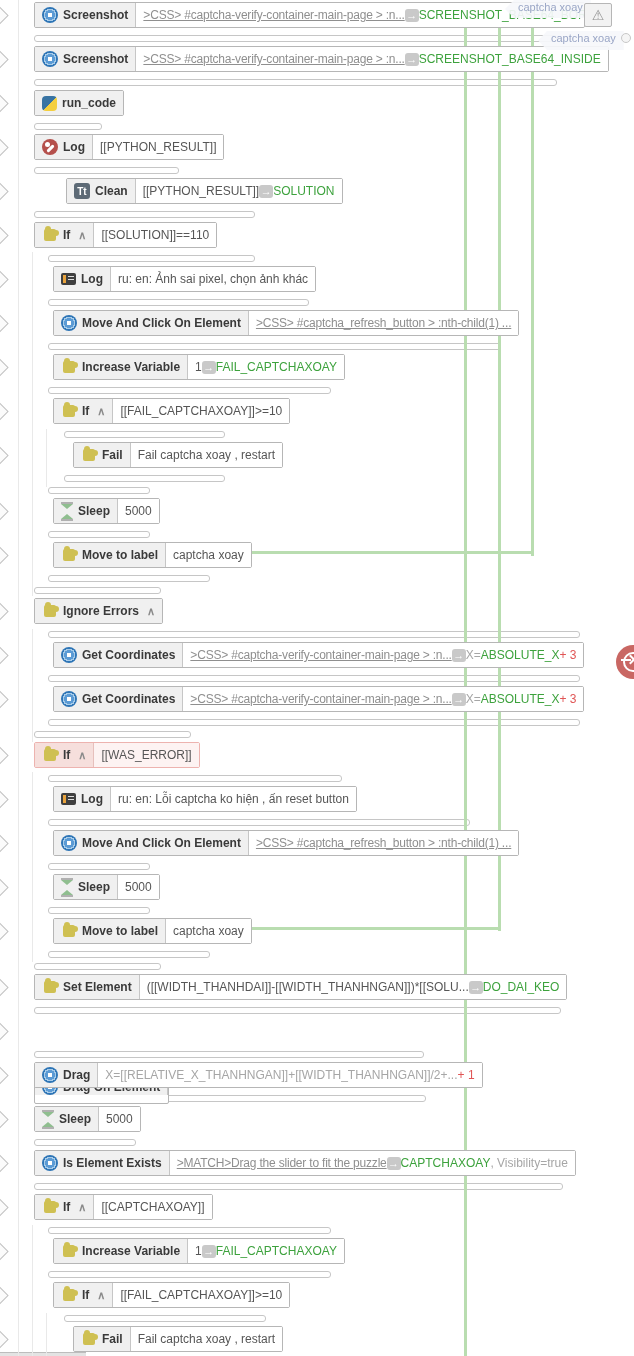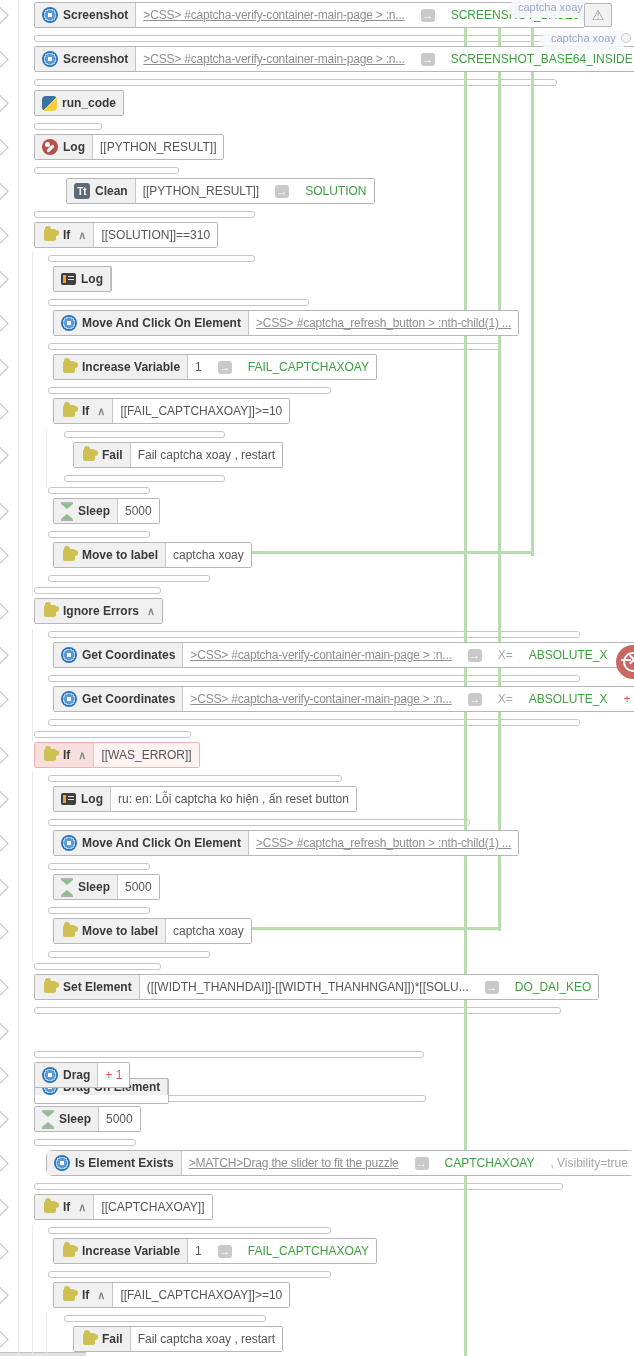--- a/index.html
+++ b/index.html
@@ -8,21 +8,21 @@
   .guide{position:absolute;width:1px;background:#e9e9e9;}
   .bar{position:absolute;height:5px;background:#fff;border:1px solid #c6c6c6;border-radius:3px;box-sizing:content-box;}
   .gline{position:absolute;width:3px;background:#b9ddb0;}
   .gconn{position:absolute;height:3px;background:#b9ddb0;}
   .rowmark{position:absolute;left:-7px;width:11px;height:11px;border:1px solid #c2c2c2;background:#fbfbfb;transform:rotate(45deg);}
   .block{position:absolute;display:inline-flex;align-items:stretch;height:24px;background:#fff;
          border:1px solid #b6b6b6;border-radius:2px;white-space:nowrap;font-size:12px;color:#3a3a3a;}
   .block .lbl{display:flex;align-items:center;gap:5px;padding:0 7px;background:#f0f0f0;font-weight:bold;}
   .block.hasprm .lbl{border-right:1px solid #c6c6c6;}
   .block.noprm{background:#f0f0f0;}
-  .block .prm{display:flex;align-items:center;gap:16px;padding:0 7px;background:#fff;overflow:hidden;}
+  .block .prm{display:flex;align-items:center;gap:0;padding:0 7px;background:#fff;overflow:hidden;}
   .block.hl{border-color:#edb3af;}
   .block.hl .lbl{background:#f6dfdc;border-right-color:#e6c0bc;}
   .block.hl .prm{background:#fdf3f2;}
   .chv{color:#8a8a8a;font-weight:bold;font-size:11px;margin-left:3px;}
   .t-sel{color:#8f8f8f;text-decoration:underline;letter-spacing:-0.2px;}
   .t-txt{color:#565656;}
   .t-var{color:#3da23d;}
   .t-dim{color:#a6a6a6;}
   .t-red{color:#e05555;}
   .arrowbox{flex:none;width:14px;height:13px;background:#c9c9c9;border-radius:3px;color:#fff;
@@ -161,28 +161,31 @@
       </div>
     </div>
     <div class="rowmark" style="top: 229px;"></div>
     <div class="block hasprm" style="left: 34px; top: 222px;">
       <div class="lbl">
         <div class="ic ic-puzzle"></div>
         <div>If</div>
         <div class="chv">∧</div>
       </div>
       <div class="prm">
-        <div class="t-txt">[[SOLUTION]]==310</div>
+        <div class="t-txt">[[SOLUTION]]==110</div>
       </div>
     </div>
     <div class="rowmark" style="top: 273px;"></div>
     <div class="block hasprm" style="left: 53px; top: 266px;">
       <div class="lbl">
         <div class="ic ic-console"></div>
         <div>Log</div>
+      </div>
+      <div class="prm">
+        <div class="t-txt">ru:  en: Ảnh sai pixel, chọn ảnh khác</div>
       </div>
     </div>
     <div class="rowmark" style="top: 317px;"></div>
     <div class="block hasprm" style="left: 53px; top: 310px;">
       <div class="lbl">
         <div class="ic ic-browser"></div>
         <div>Move And Click On Element</div>
       </div>
       <div class="prm">
         <div class="t-sel">&gt;CSS&gt; #captcha_refresh_button &gt; :nth-child(1) ...</div>
@@ -347,35 +350,36 @@
         <div>Drag On Element</div>
       </div>
     </div>
     <div class="rowmark" style="top: 1069px;"></div>
     <div class="block hasprm" style="left: 34px; top: 1062px;">
       <div class="lbl">
         <div class="ic ic-browser"></div>
         <div>Drag</div>
       </div>
       <div class="prm">
+        <div class="t-dim">X=[[RELATIVE_X_THANHNGAN]]+[[WIDTH_THANHNGAN]]/2+...</div>
         <div class="t-red"> + 1</div>
       </div>
     </div>
     <div class="rowmark" style="top: 1113px;"></div>
     <div class="block hasprm" style="left: 34px; top: 1106px;">
       <div class="lbl">
         <div class="ic ic-hour"></div>
         <div>Sleep</div>
       </div>
       <div class="prm">
         <div class="t-txt">5000</div>
       </div>
     </div>
     <div class="rowmark" style="top: 1157px;"></div>
-    <div class="block hasprm" style="left: 46px; top: 1150px; border-radius: 7px;">
+    <div class="block hasprm" style="left: 34px; top: 1150px;">
       <div class="lbl">
         <div class="ic ic-browser"></div>
         <div>Is Element Exists</div>
       </div>
       <div class="prm">
         <div class="t-sel">&gt;MATCH&gt;Drag the slider to fit the puzzle</div>
         <div class="arrowbox">→</div>
         <div class="t-var">CAPTCHAXOAY</div>
         <div class="t-dim">, Visibility=true</div>
       </div>

